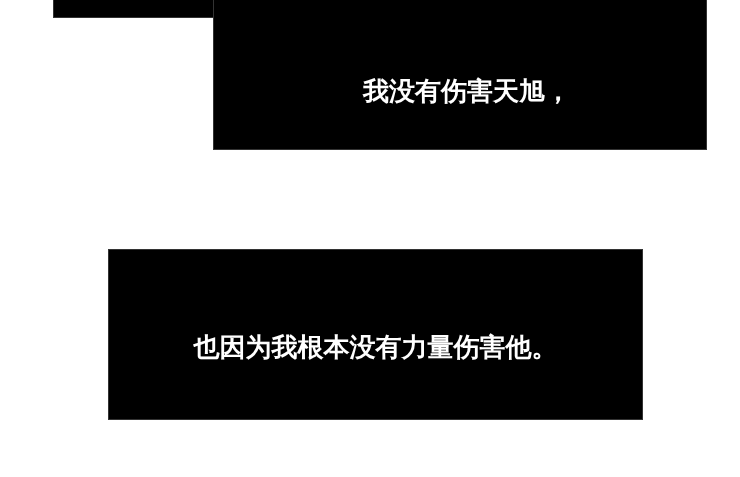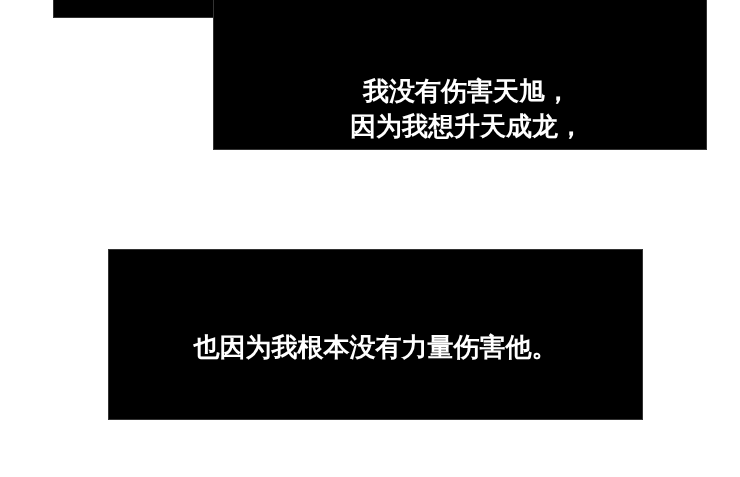--- a/index.html
+++ b/index.html
@@ -22,19 +22,18 @@
     .caption-bottom { left: 108px; width: 535px; top: 330px; }
     .line { display: block; }
   </style>
 </head>
 <body>
 
 <div class="panel panel-top-strip"></div>
 <div class="panel panel-top-main"></div>
 <div class="caption caption-top">
   <span class="line">我没有伤害天旭，</span>
-  <span class="line">因为我想升天成龙，</span>
 </div>
 
 <div class="panel panel-bottom"></div>
 <div class="caption caption-bottom">
   <span class="line">也因为我根本没有力量伤害他。</span>
 </div>
 
 </body></html>

